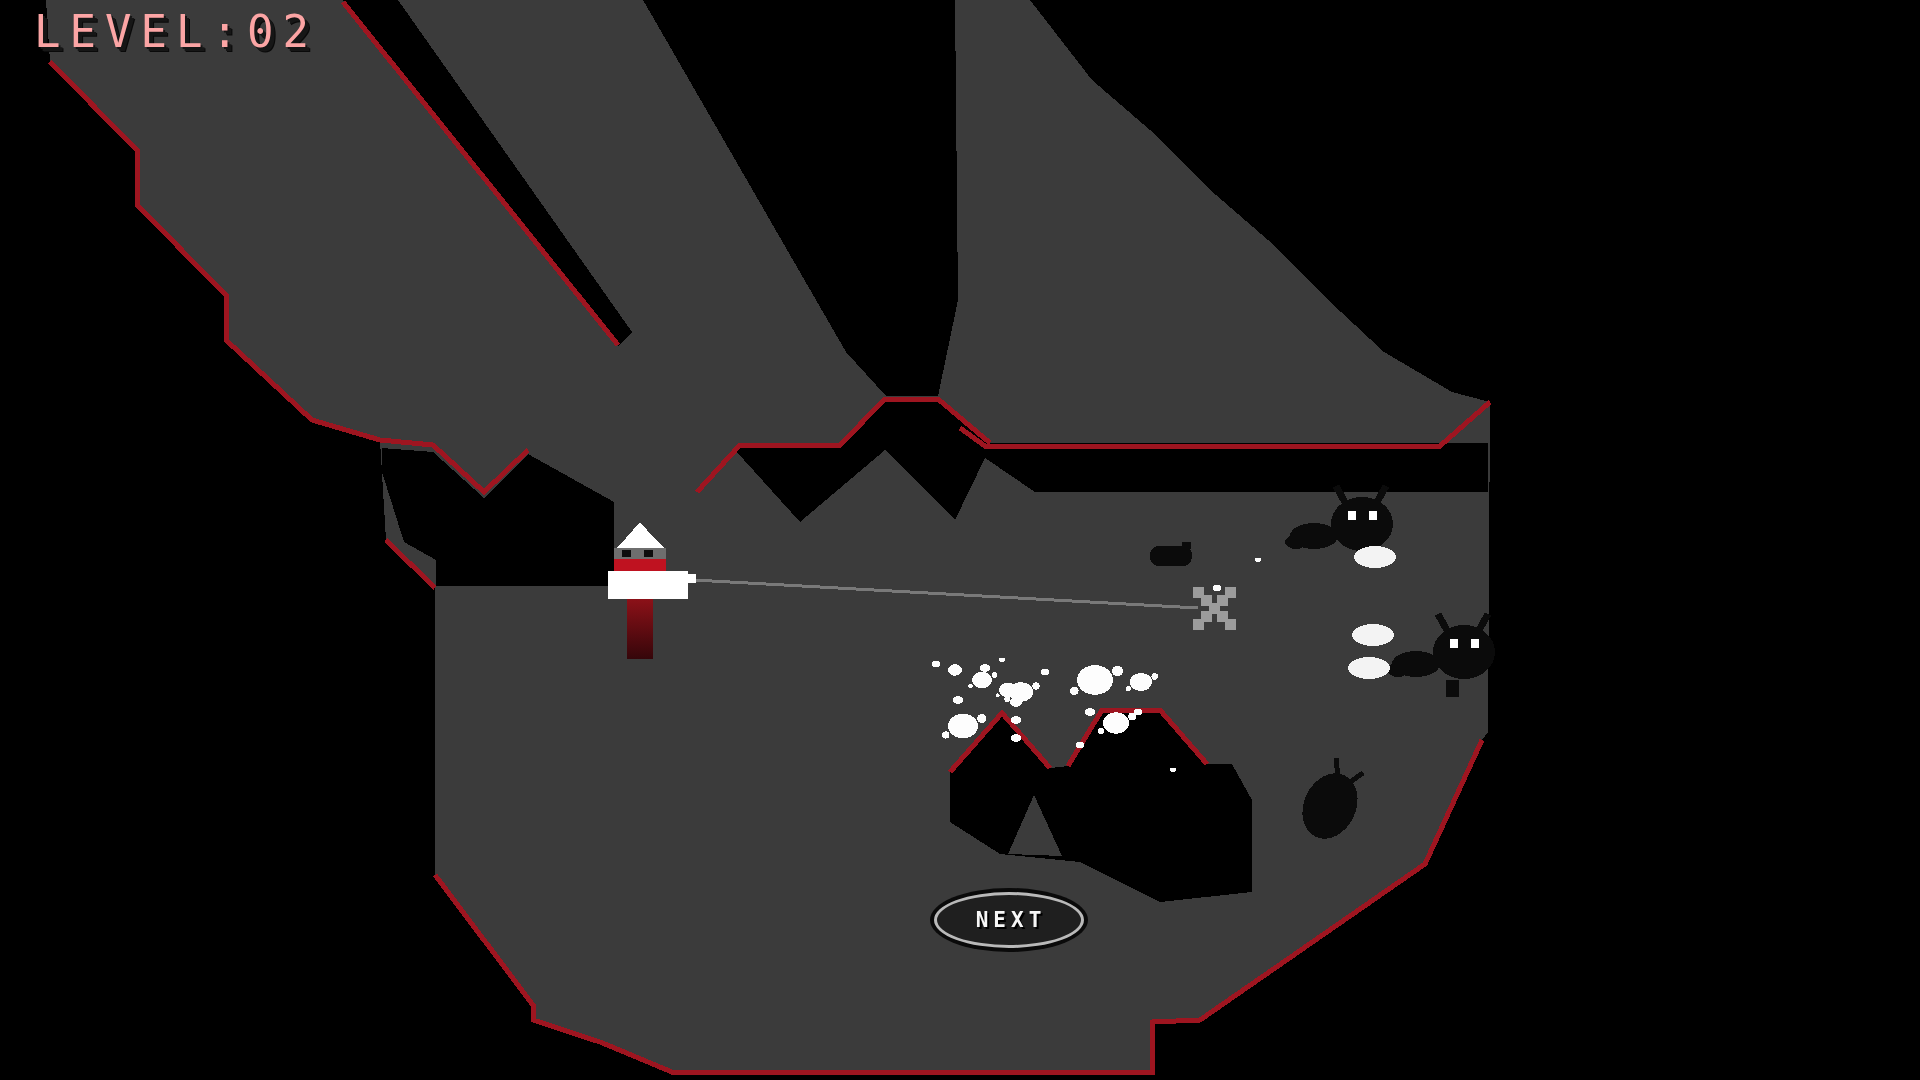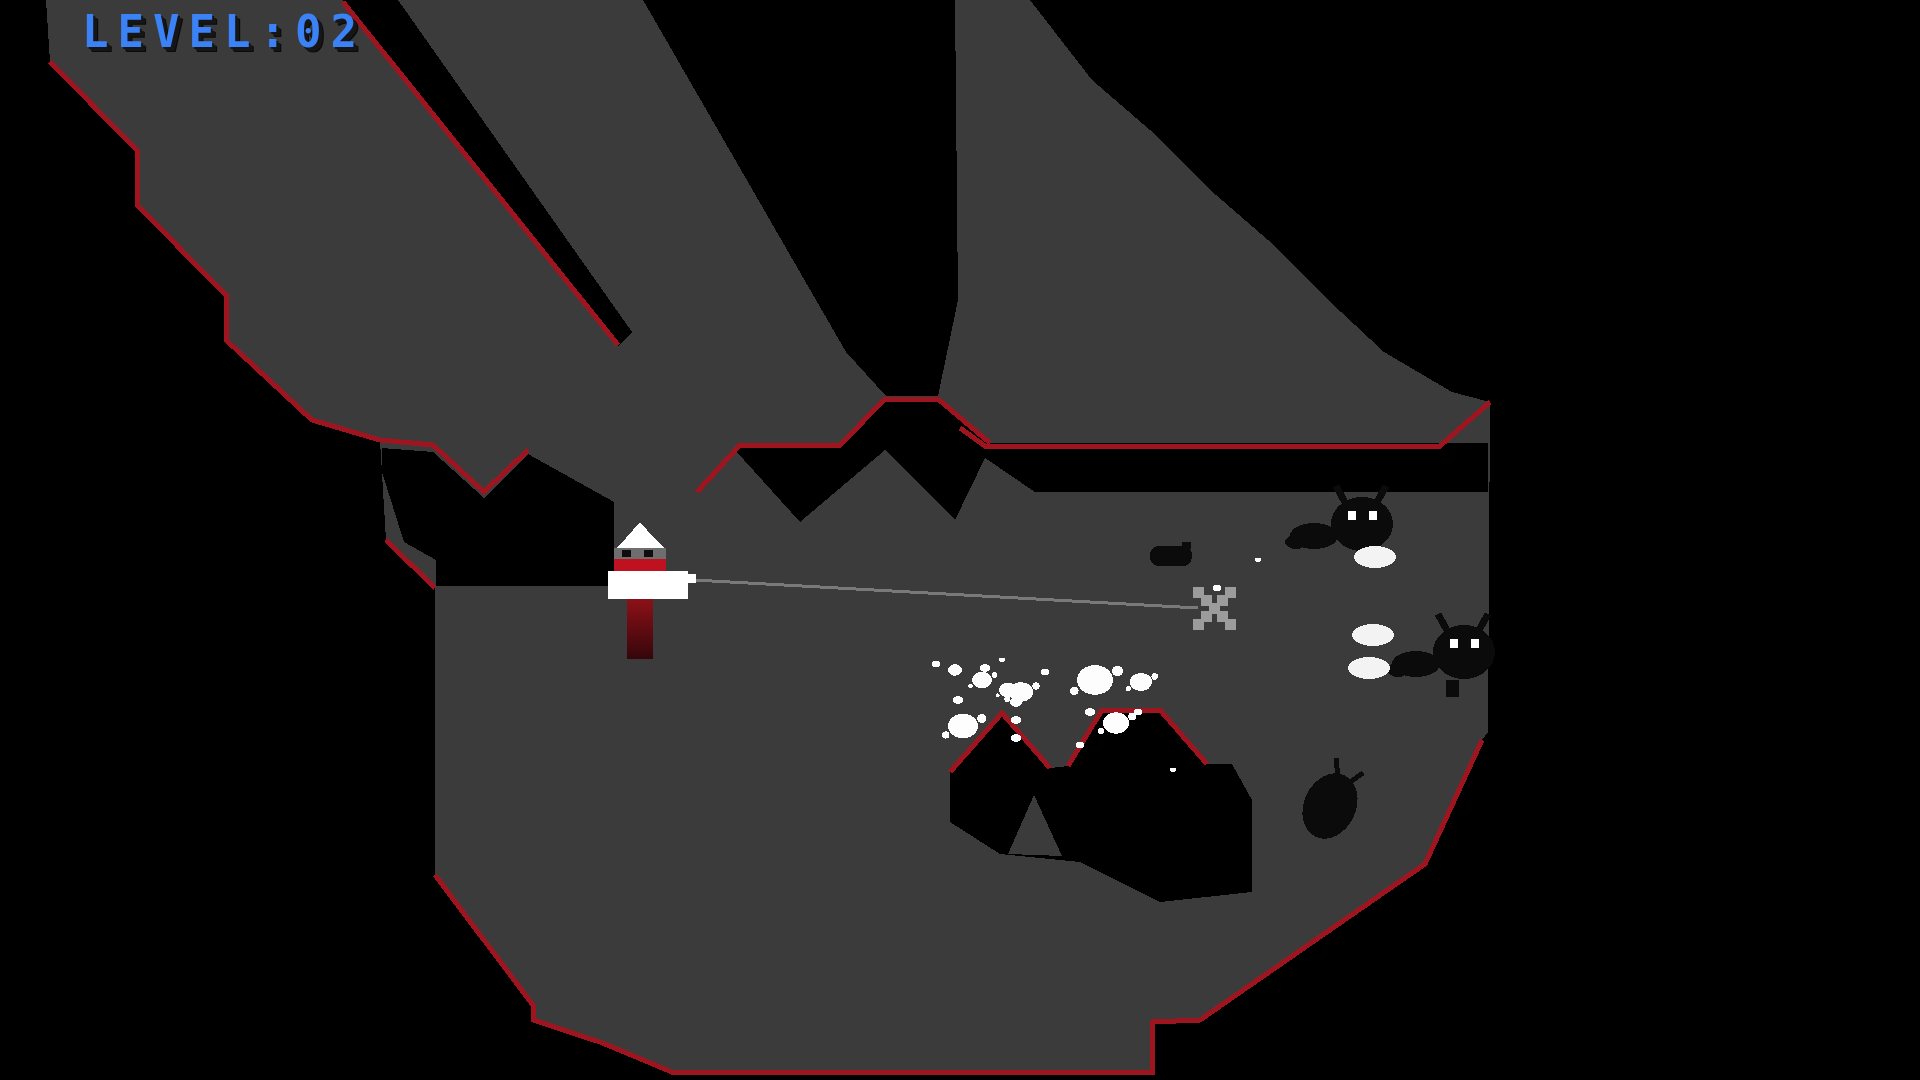--- a/index.html
+++ b/index.html
@@ -3,24 +3,24 @@
 <meta charset="utf-8">
 <style>
   html,body{margin:0;padding:0;background:#000;}
   .viewport{
     position:relative;width:1920px;height:1080px;overflow:hidden;background:#000;
     font-family:"DejaVu Sans Mono",monospace;
   }
   svg.scene{position:absolute;left:0;top:0;shape-rendering:crispEdges;}
   .hud-level{
     position:absolute;left:34px;top:6px;
-    font-size:44px;font-weight:bold;letter-spacing:9px;
-    color:#3b82f6;
+    font-size:44px;font-weight:normal;letter-spacing:9px;
+    color:#fca5a5;
     text-shadow:4px 4px 0 #161616,2px 2px 0 #161616,5px 5px 0 #0a0a0a;
-    user-select:none;white-space:nowrap;margin-left:48px;
+    user-select:none;white-space:nowrap;
   }
   .next-outer{
     position:absolute;left:930px;top:888px;width:158px;height:64px;
     background:#0a0a0a;border-radius:50%;
     display:flex;align-items:center;justify-content:center;
     cursor:pointer;
   }
   .next-inner{
     width:144px;height:50px;border-radius:50%;
     background:#1f1f1f;border:3px solid #b9b9b9;
@@ -142,13 +142,18 @@
         <rect x="1224.5" y="618.5" width="11" height="11" fill="#9c9c9c"></rect>
         <rect x="1224.5" y="586.5" width="11" height="11" fill="#9c9c9c"></rect>
         <rect x="1216.5" y="594.5" width="11" height="11" fill="#9c9c9c"></rect>
         <rect x="1200.5" y="610.5" width="11" height="11" fill="#9c9c9c"></rect>
         <rect x="1192.5" y="618.5" width="11" height="11" fill="#9c9c9c"></rect>
       </g>
     </svg>
 
   <div class="hud-level">LEVEL:02</div>
 
+  <div class="next-outer">
+    <div class="next-inner">
+      <span class="next-label">NEXT</span>
+    </div>
+  </div>
 </div>
 
 </body></html>

